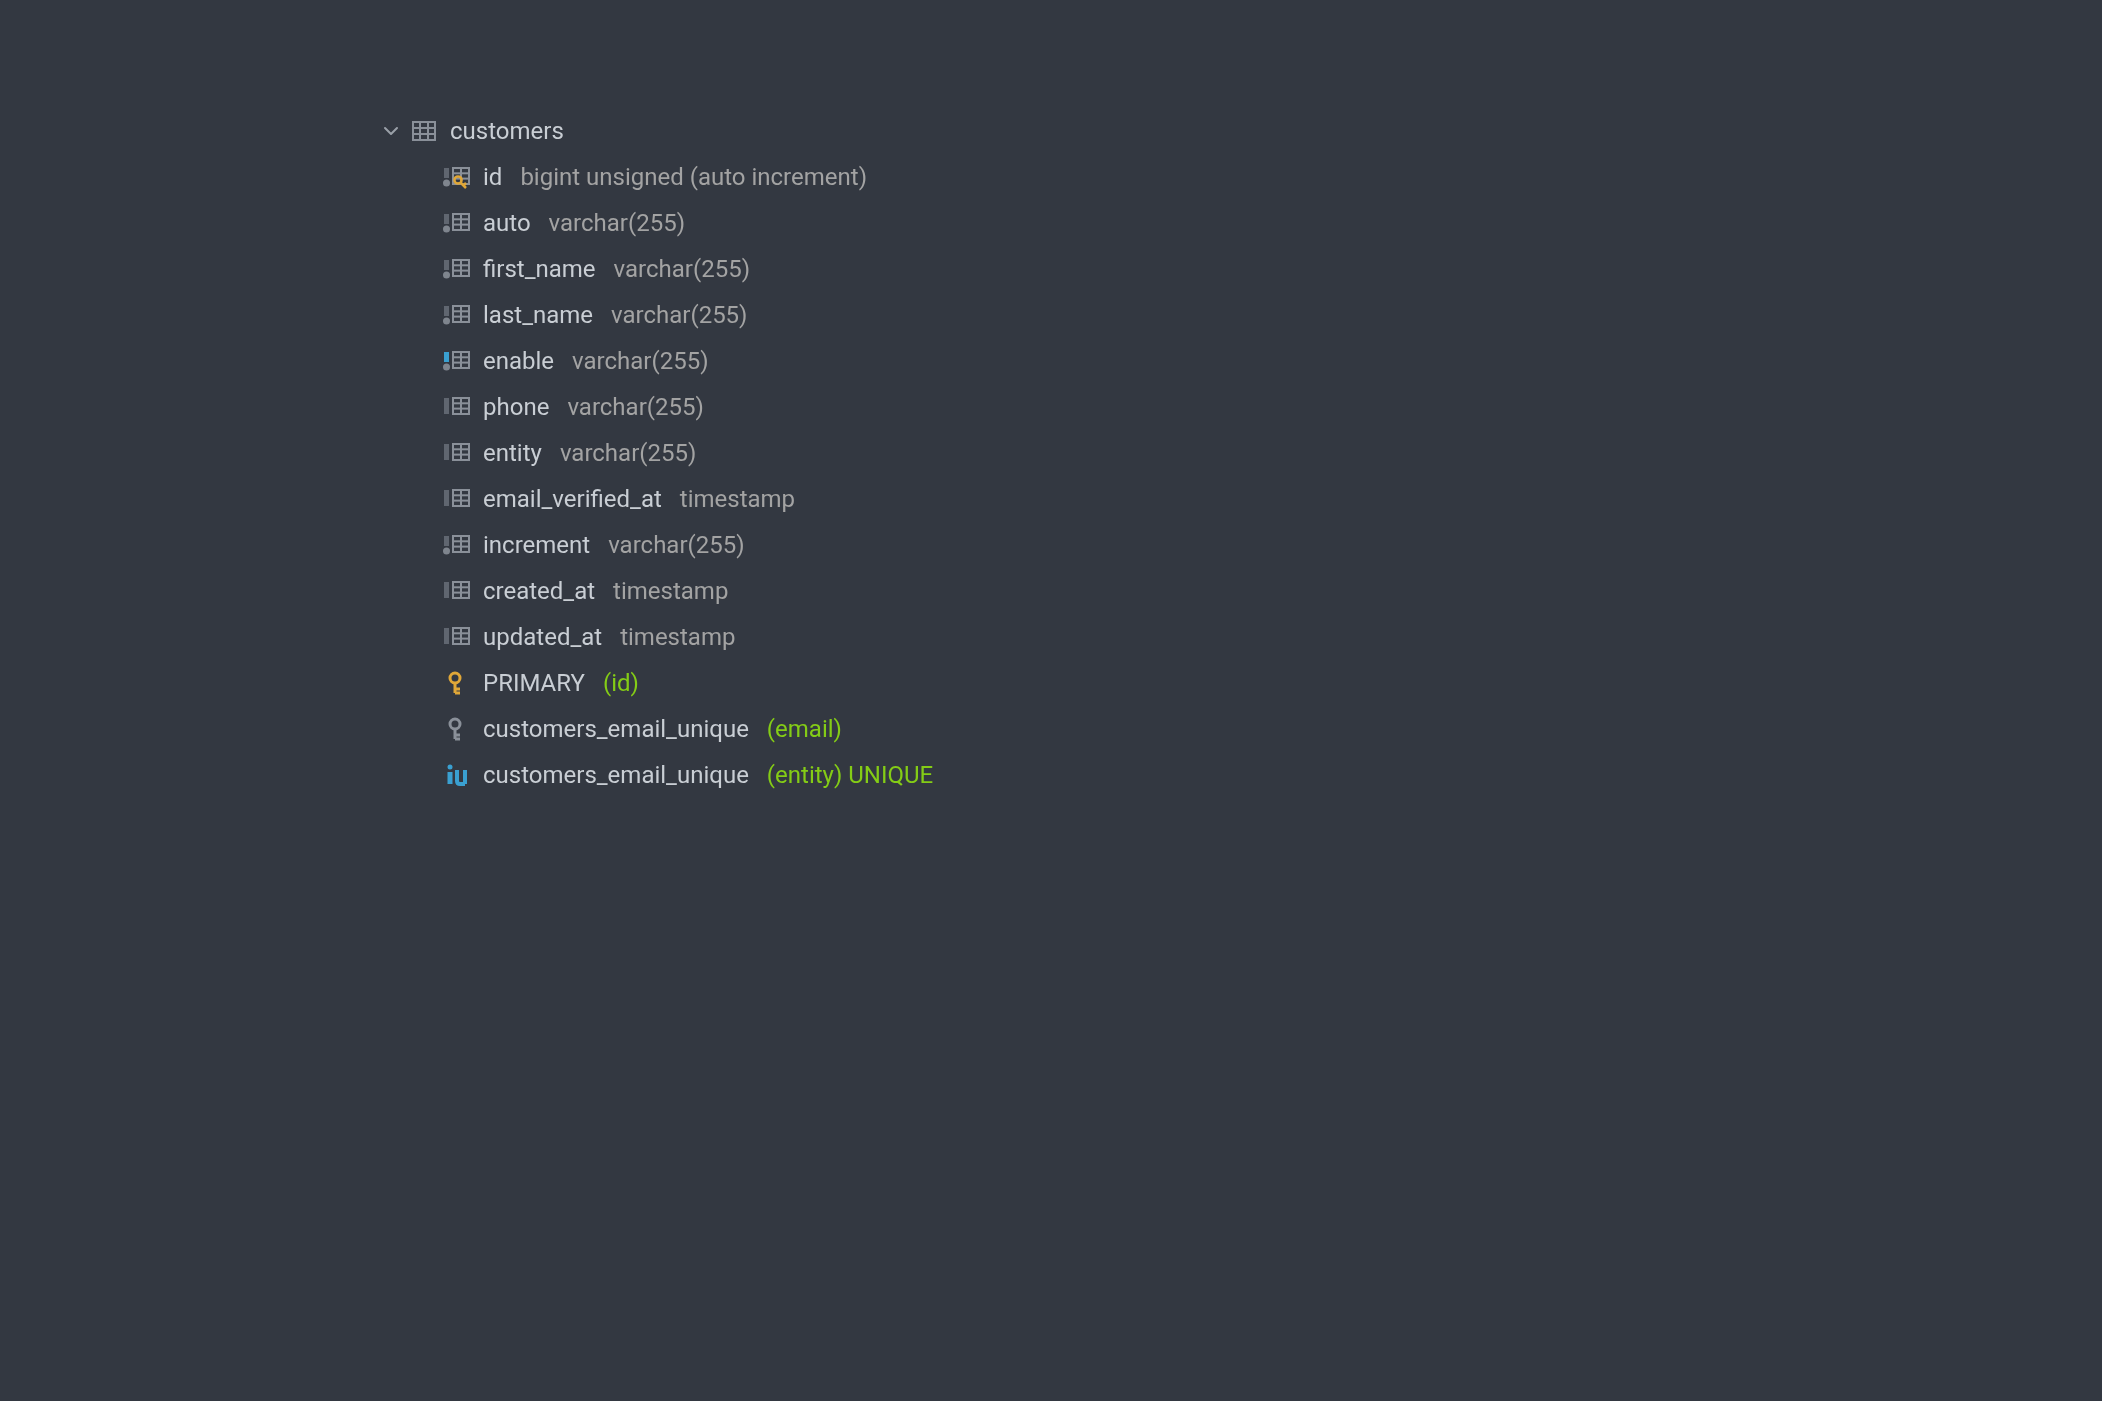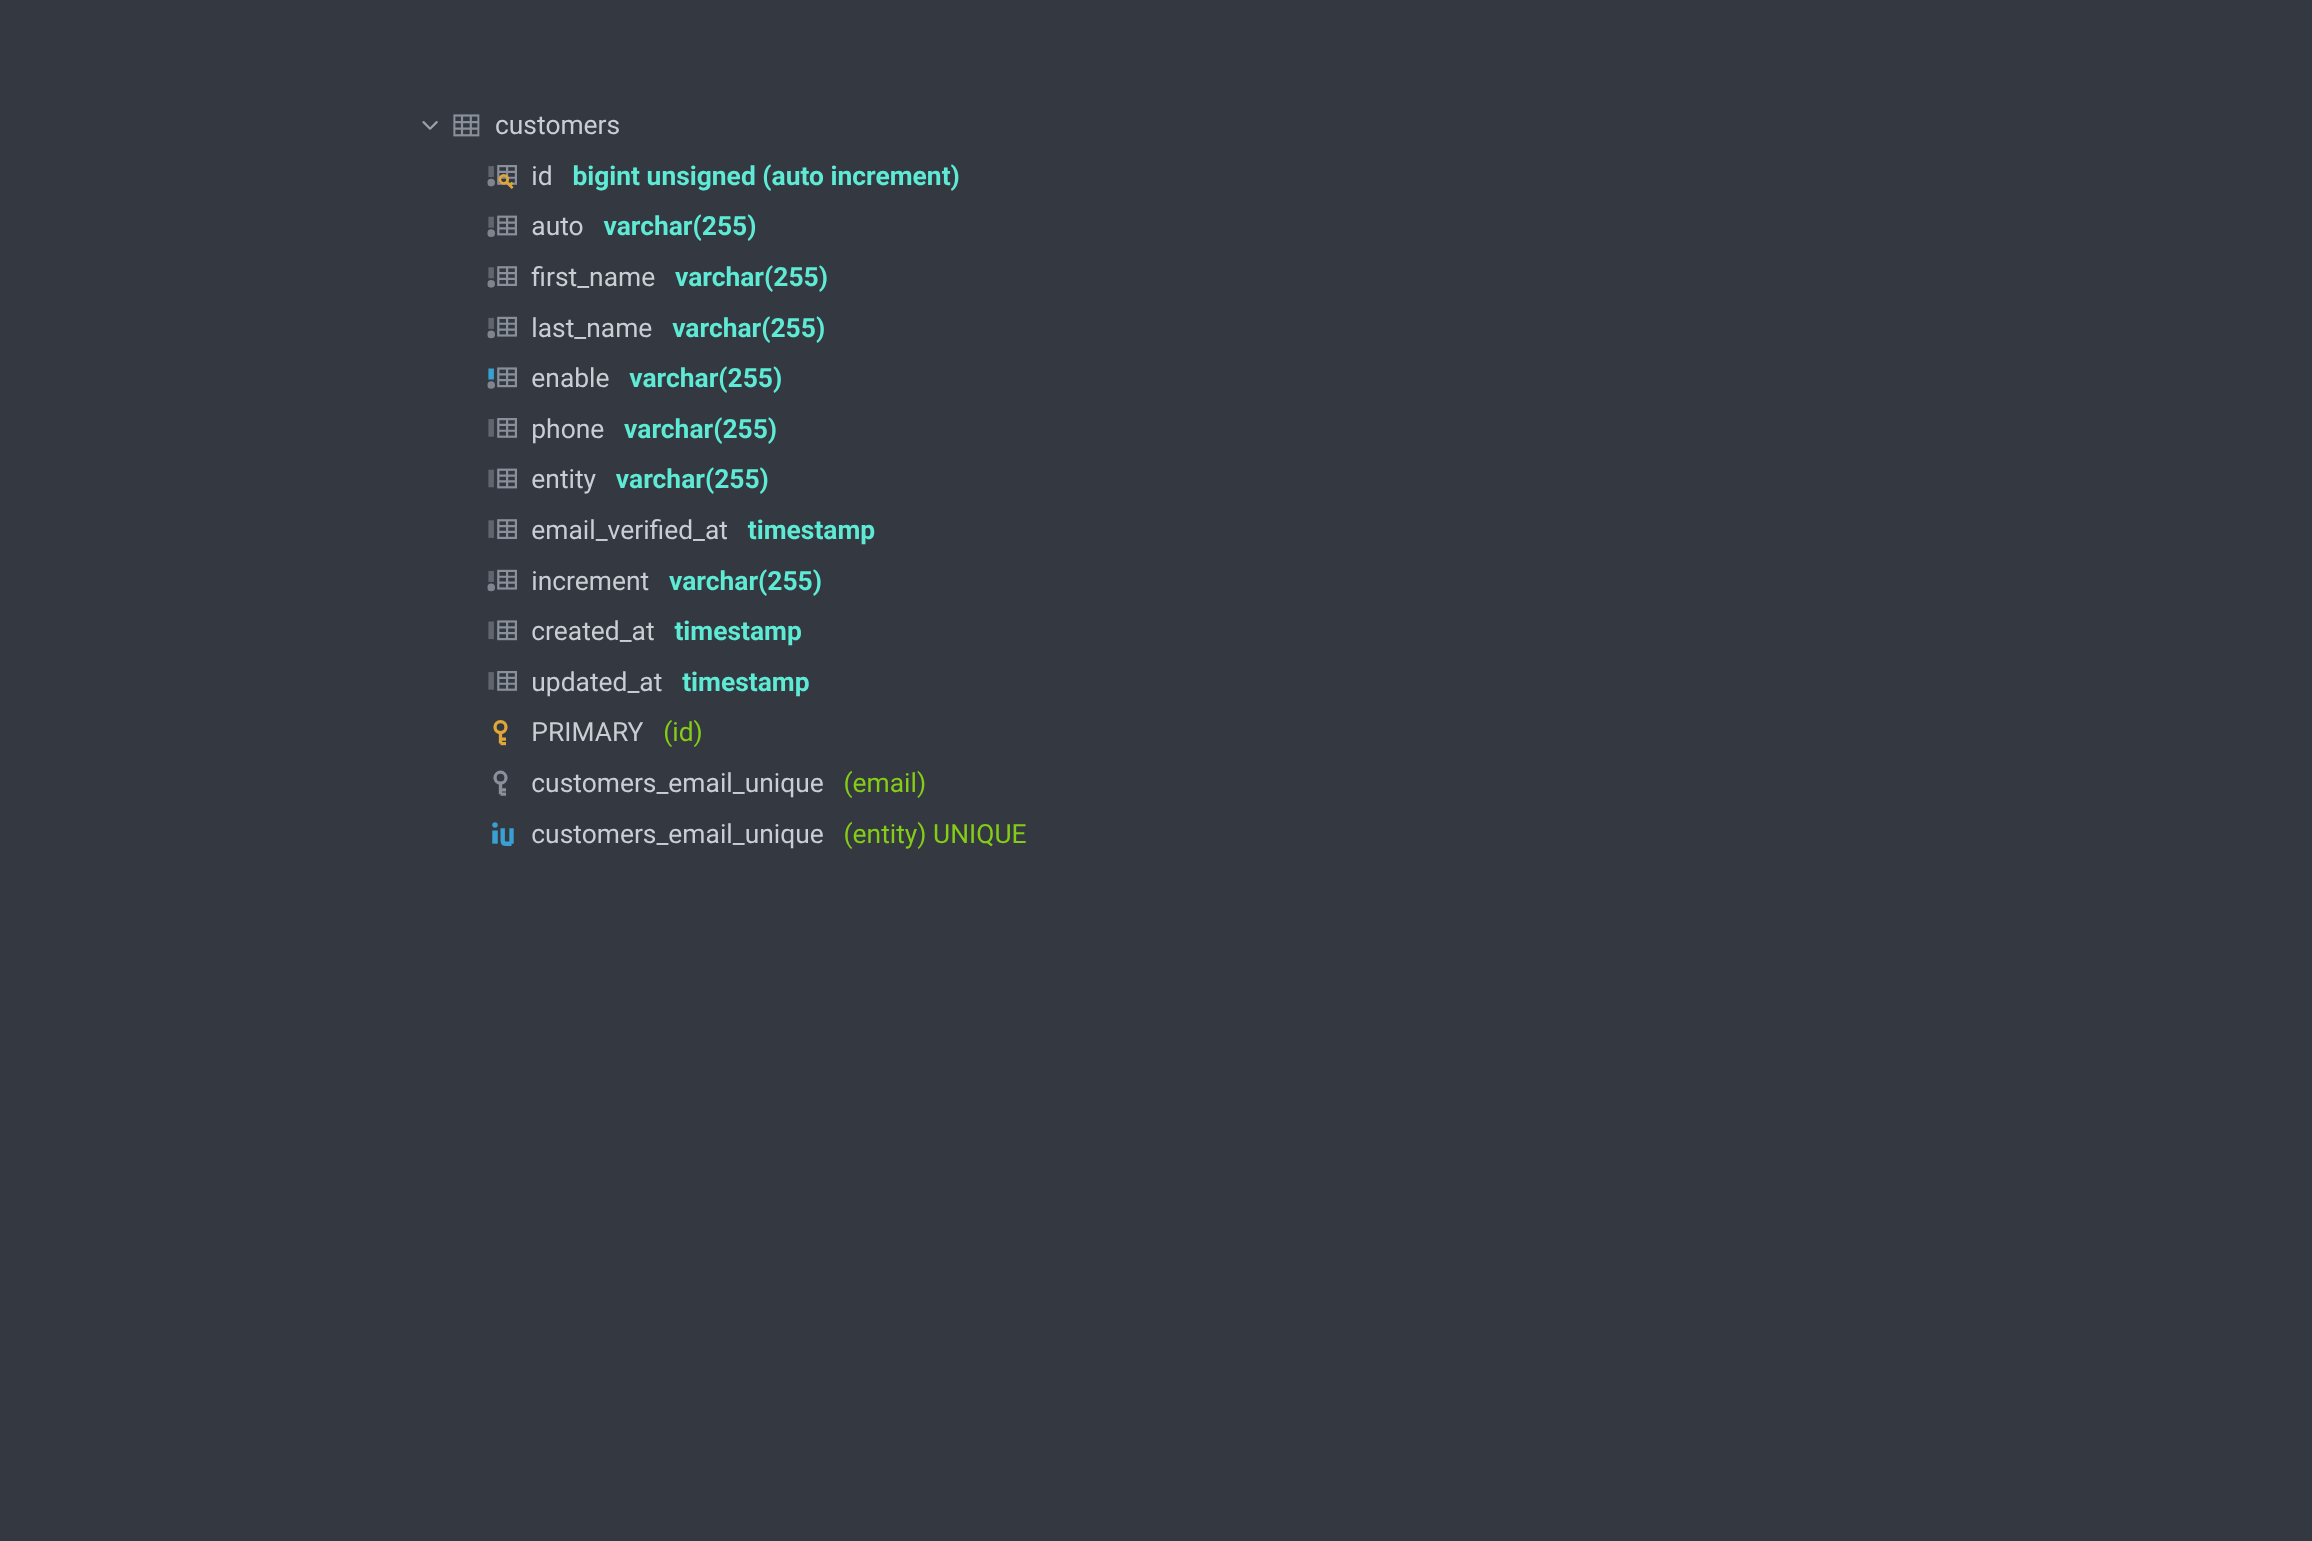--- a/index.html
+++ b/index.html
@@ -7,23 +7,22 @@
       background: #333841;
       font-family: -apple-system, BlinkMacSystemFont, "Segoe UI", Roboto, sans-serif;
       font-size: 24px;
       color: #c9ced4;
       padding: 0;
       overflow: hidden;
       width: 2102px;
       height: 1401px;
     }
     .tree-container {
-      padding-top: 64px;
+      padding-top: 108px;
       padding-left: 380px;
-      margin-top: 27px;
     }
     .tree-row {
       display: flex;
       align-items: center;
       height: 46px;
       cursor: pointer;
     }
     .tree-row.table-row {
       padding-left: 0;
     }
@@ -47,22 +46,22 @@
       justify-content: center;
       margin-right: 12px;
       flex-shrink: 0;
     }
     .item-name {
       color: #c9ced4;
       font-weight: 400;
       white-space: nowrap;
     }
     .item-type {
-      color: #5eead4;
-      font-weight: 700;
+      color: #a3a3a3;
+      font-weight: 400;
       margin-left: 18px;
       white-space: nowrap;
     }
     .item-detail {
       color: #84cc16;
       font-weight: 400;
       margin-left: 18px;
       white-space: nowrap;
     }
     svg { display: block; }

